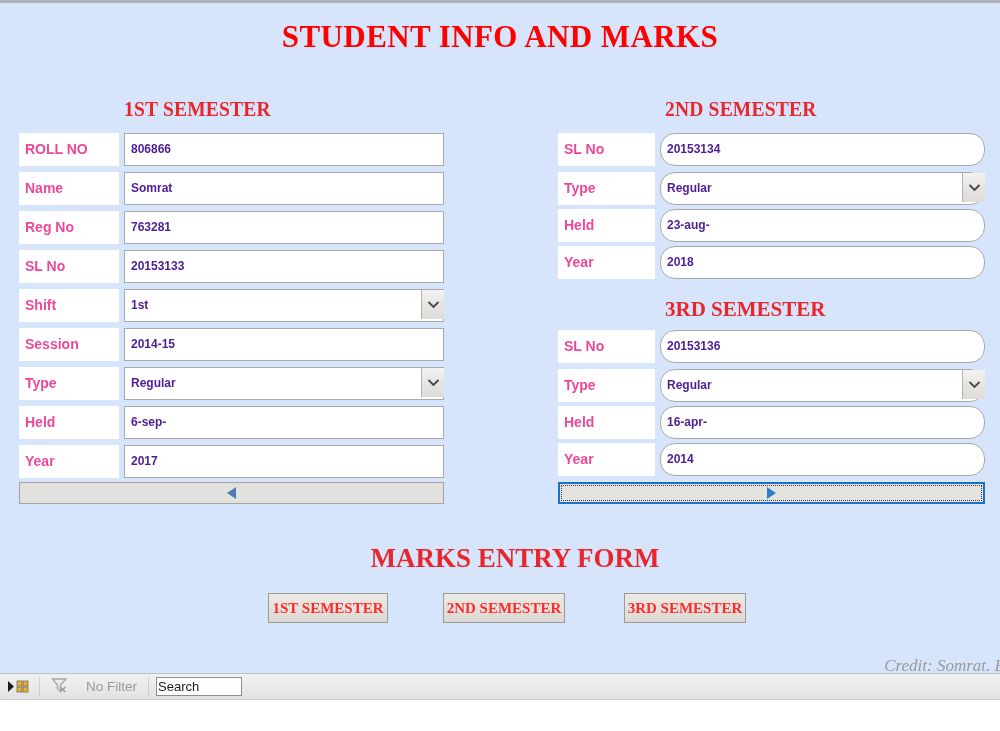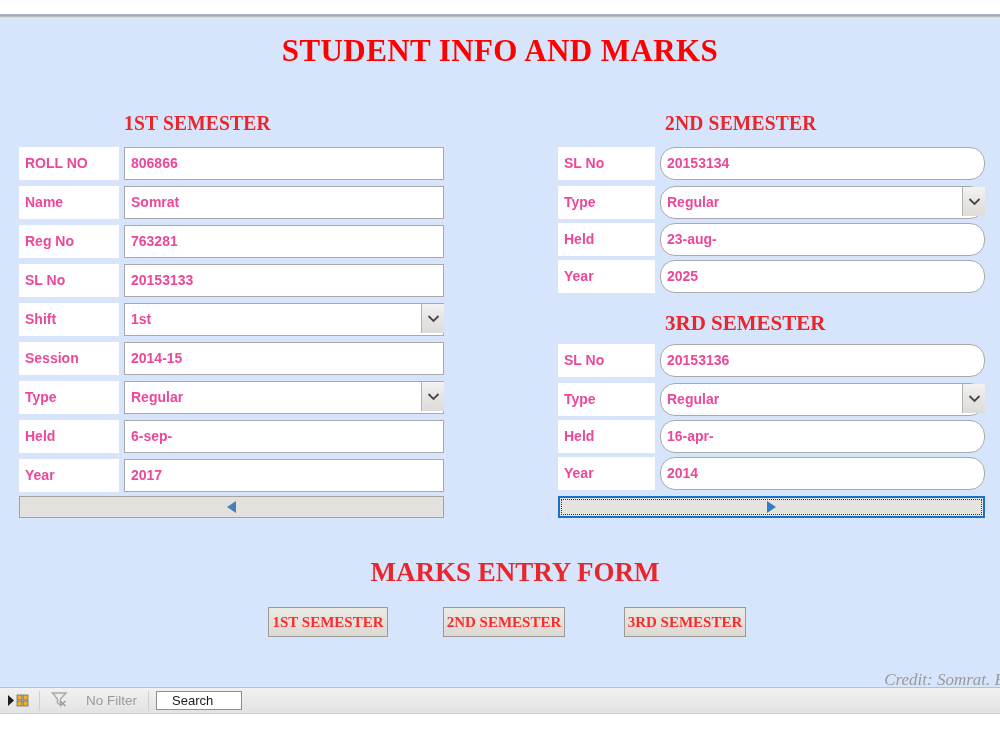--- a/index.html
+++ b/index.html
@@ -14,21 +14,20 @@
     overflow: hidden;
     font-family: "Liberation Sans", sans-serif;
   }
 
   
   .app {
     position: relative;
     width: 1000px;
     height: 529px;
     box-sizing: border-box;
-    margin-top: 14px;
   }
 
   
   .top-chrome {
     position: absolute;
     left: 0; top: 0;
     width: 1000px;
     height: 5px;
     background: linear-gradient(to bottom, #b6bec8 0%, #9aa4ae 40%, #cfd5dc 60%, #e9ecef 100%);
   }
@@ -93,23 +92,23 @@
     white-space: nowrap;
     overflow: hidden;
   }
   .row .fld {
     position: absolute;
     top: 0;
     height: 33px;
     background: #ffffff;
     border: 1px solid #a9a9a9;
     box-sizing: border-box;
-    font-size: 14px;
-    font-weight: bold;
-    color: #ec4899;
+    font-size: 12px;
+    font-weight: bold;
+    color: #4c1d95;
     line-height: 31px;
     padding-left: 6px;
     white-space: nowrap;
     overflow: hidden;
   }
   .row .fld.combo {
     padding-right: 42px;
   }
   .combo-btn {
     position: absolute;
@@ -240,21 +239,21 @@
   }
   .search-box {
     width: 86px;
     height: 19px;
     background: #ffffff;
     border: 1px solid #8e8e8e;
     box-sizing: border-box;
     font-size: 13px;
     color: #1a1a1a;
     line-height: 17px;
-    padding-left: 15px;
+    padding-left: 1px;
     margin-left: 4px;
     white-space: nowrap;
     overflow: hidden;
   }
 
   .statusbar {
     position: absolute;
     left: 0; top: 700px;
     width: 1000px;
     height: 31px;
@@ -354,21 +353,21 @@
             <path d="M1.5 2 L6.5 7 L11.5 2" fill="none" stroke="#44484d" stroke-width="1.8"></path>
           </svg>
       </div>
     </div>
     <div class="row col-right" style="left:558px; top:204px;">
       <div class="lbl">Held</div>
       <div class="fld">23-aug-</div>
     </div>
     <div class="row col-right" style="left:558px; top:241px;">
       <div class="lbl">Year</div>
-      <div class="fld">2025</div>
+      <div class="fld">2018</div>
     </div>
 
     <div class="row col-right" style="left:558px; top:325px;">
       <div class="lbl">SL No</div>
       <div class="fld">20153136</div>
     </div>
     <div class="row col-right" style="left:558px; top:364px;">
       <div class="lbl">Type</div>
       <div class="fld combo">Regular</div>
       <div class="combo-btn" style="left:404px;">

